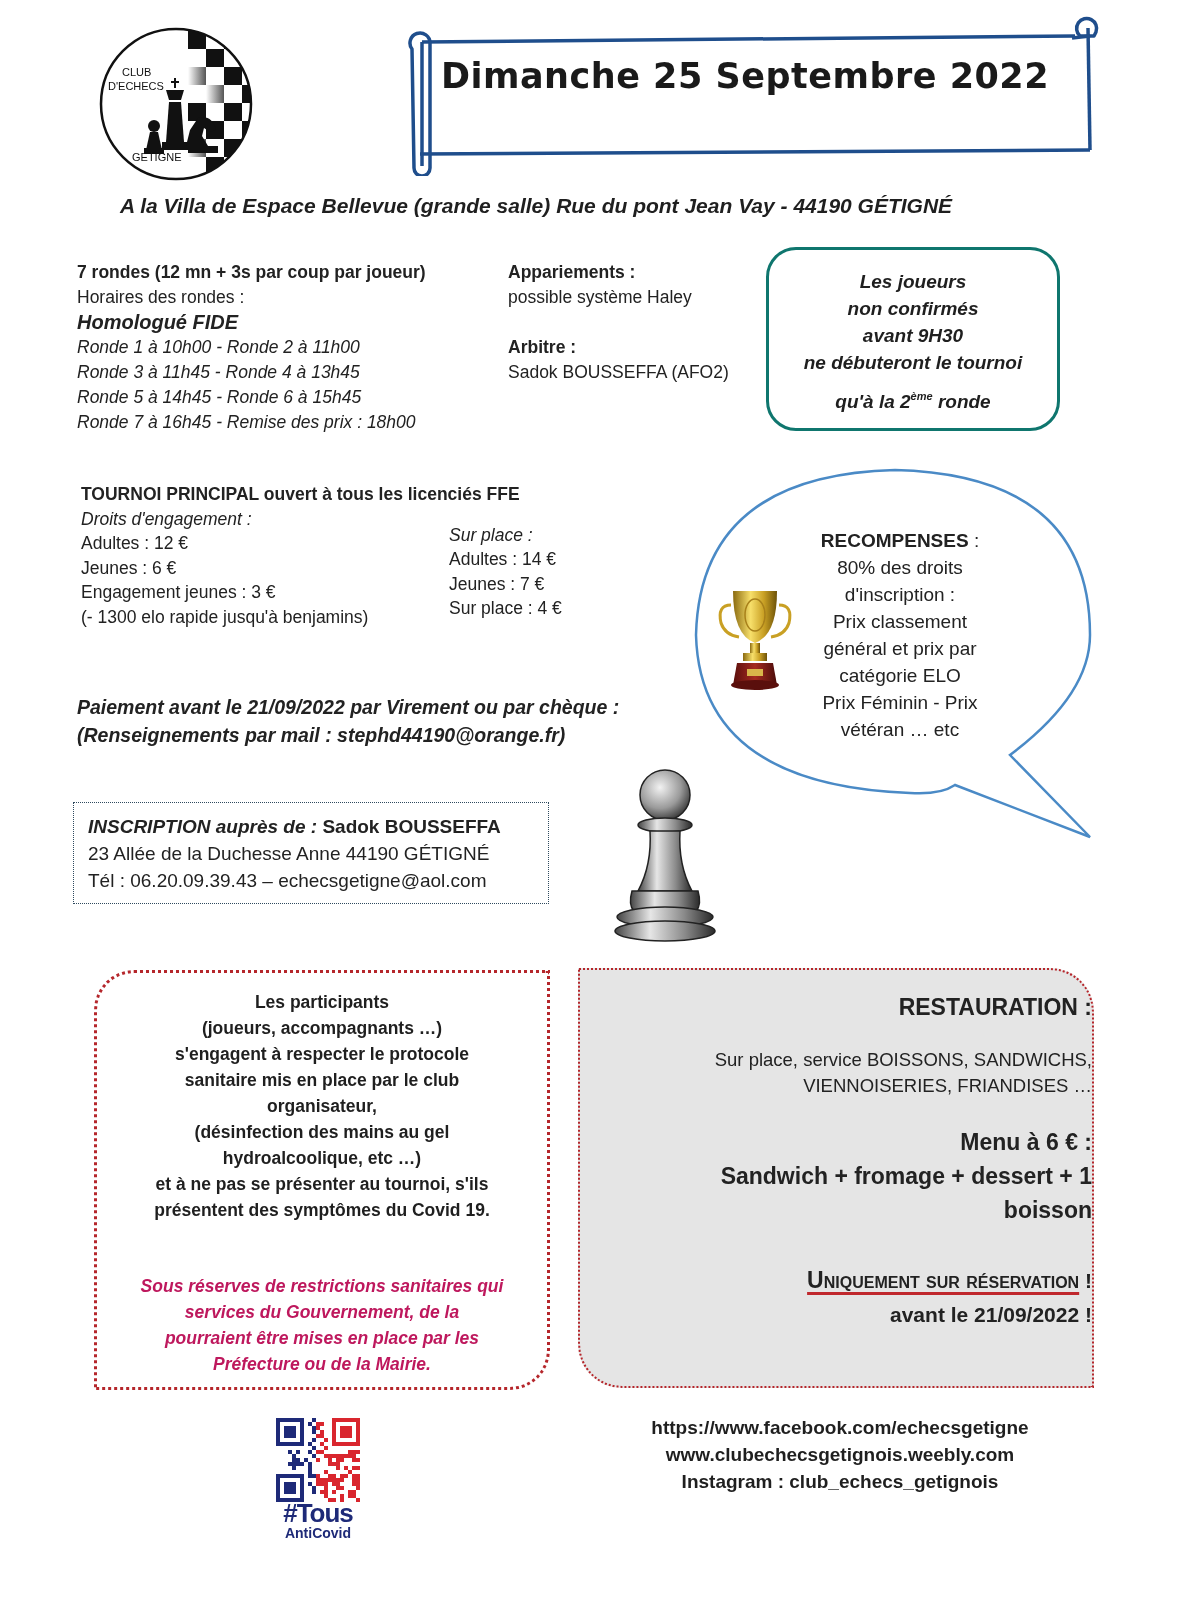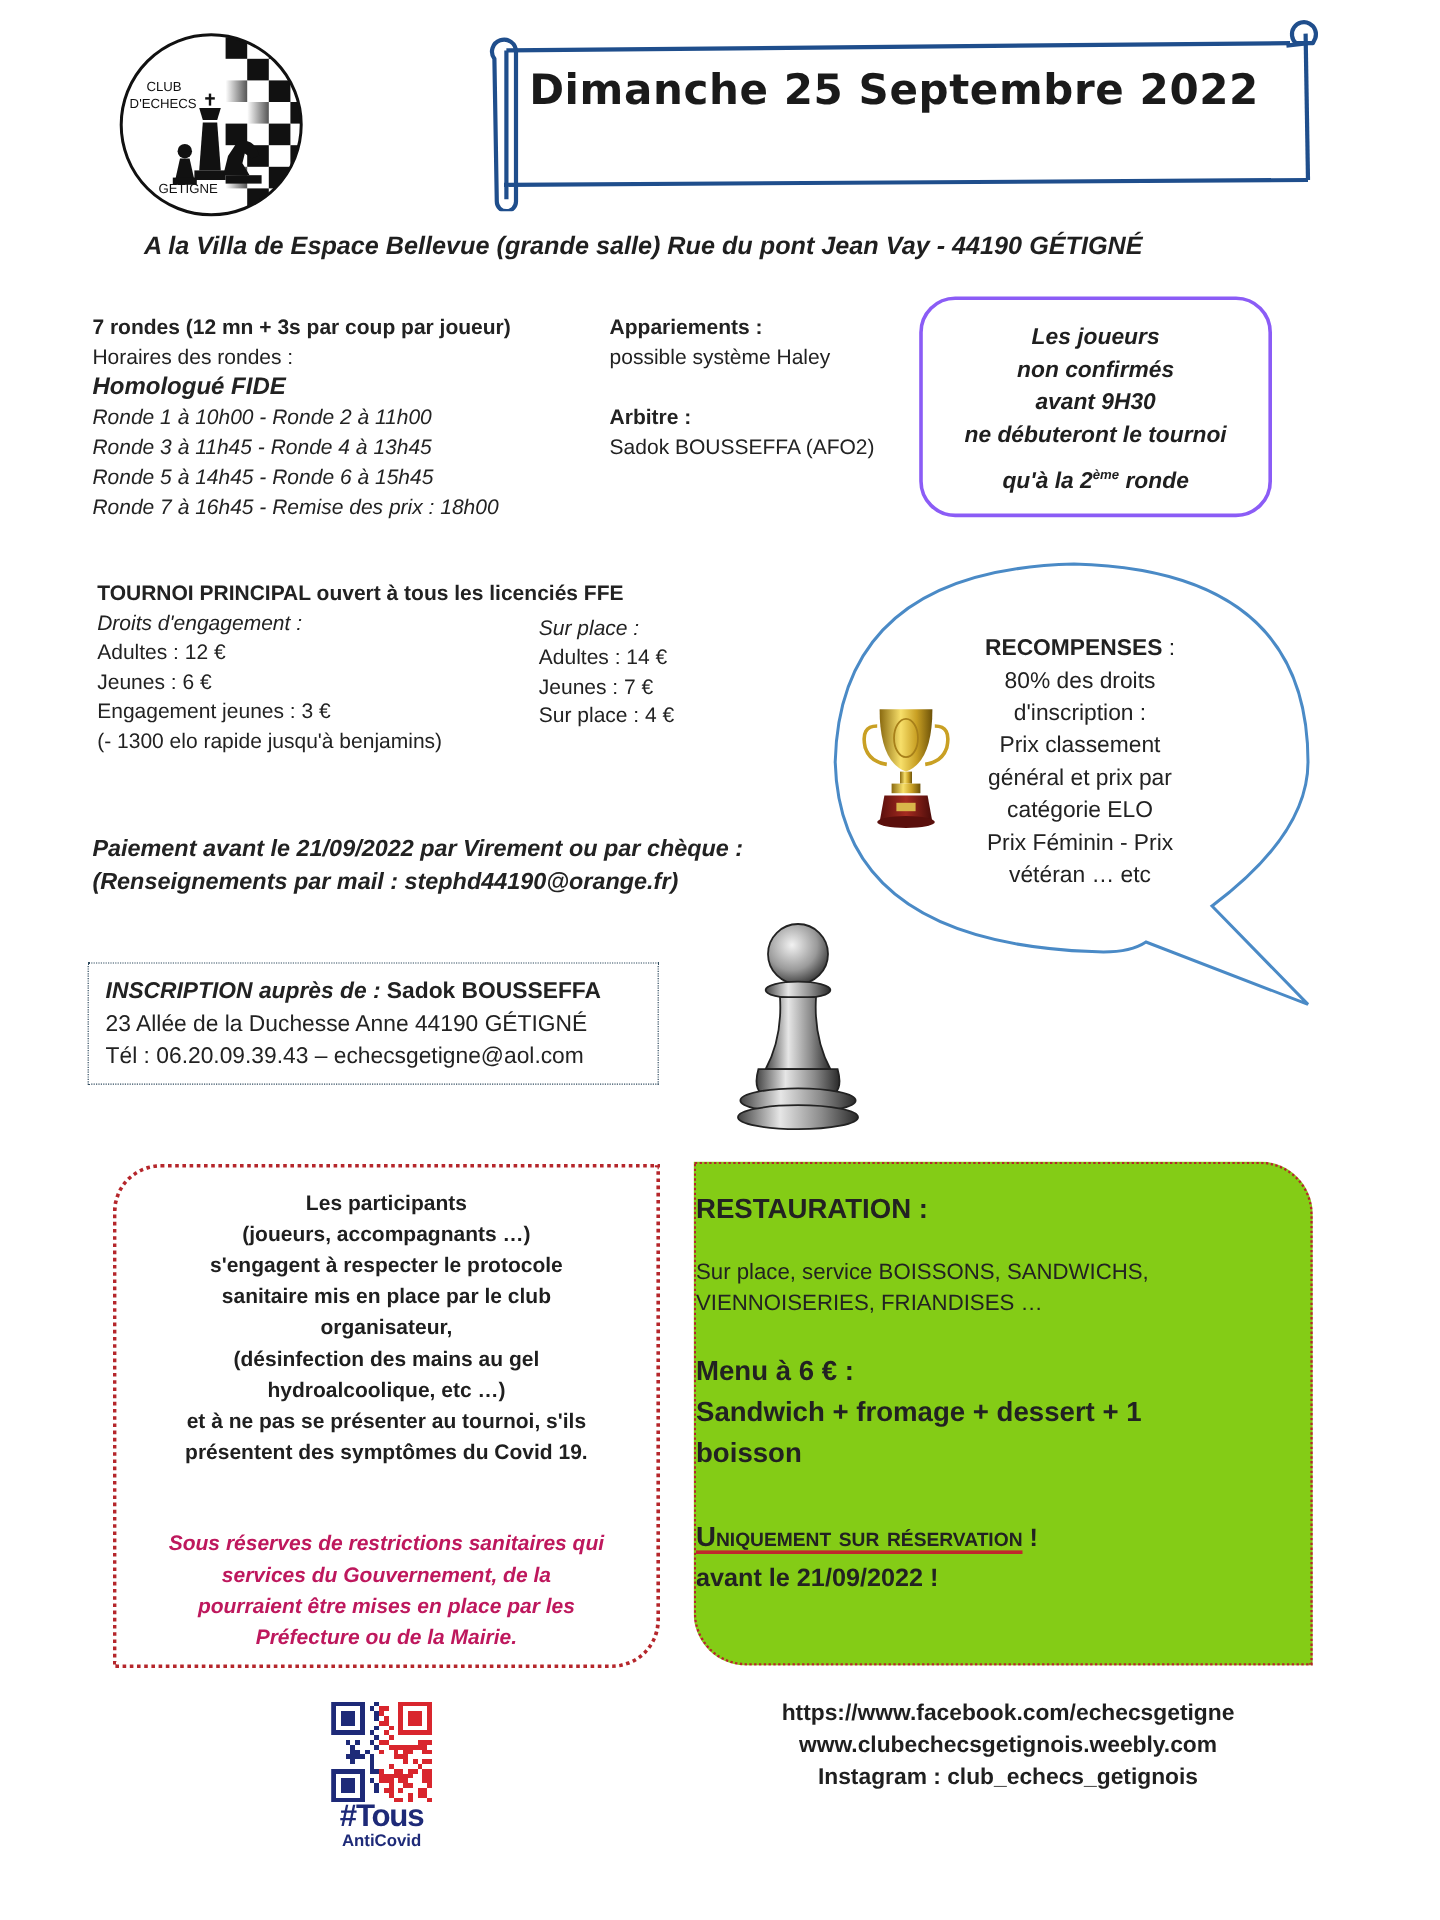--- a/index.html
+++ b/index.html
@@ -32,31 +32,31 @@
   #rounds .b { font-weight: bold; }
   #rounds .fide { font-weight: bold; font-style: italic; font-size: 20px; }
   #rounds .it { font-style: italic; }
 
   #pairing { left: 508px; top: 260px; width: 250px; font-size: 17.5px; line-height: 25px; }
   #pairing .b { font-weight: bold; }
 
   
   #late-box {
     left: 766px; top: 247px; width: 294px; height: 184px;
-    border: 3px solid #8b5cf6; border-radius: 30px; box-sizing: border-box;
+    border: 3px solid #0f766e; border-radius: 30px; box-sizing: border-box;
     text-align: center; font-style: italic; font-weight: bold; font-size: 19px; line-height: 27px;
     padding-top: 18px; color: #1f1f1f;
   }
   #late-box sup { font-size: 11px; vertical-align: 8px; line-height: 0; }
   #late-box .gap { margin-top: 12px; }
 
   
   #fees { left: 81px; top: 482px; width: 540px; font-size: 17.5px; line-height: 24.5px; }
   #fees .row { position: relative; height: 24.5px; }
-  #fees .right { position: absolute; left: 368px; top: 4px; }
+  #fees .right { position: absolute; left: 368px; top: 16px; }
   #fees .b { font-weight: bold; }
   #fees .it { font-style: italic; }
 
   #payment {
     left: 77px; top: 693px; width: 600px;
     font-style: italic; font-weight: bold; font-size: 19.5px; line-height: 28px;
   }
 
   
   #inscription {
@@ -89,22 +89,22 @@
     margin: 16px 20px 0 20px; font-weight: bold; font-size: 17.5px; line-height: 26px; color: #1f1f1f;
   }
   #covid-warning {
     margin: 50px 20px 0 20px; font-weight: bold; font-style: italic;
     font-size: 17.5px; line-height: 26px; color: #be185d;
   }
 
   
   #resto-box {
     left: 578px; top: 968px; width: 516px; height: 420px; box-sizing: border-box;
-    background: #84cc16; border: 2px dotted #b5262b; border-radius: 0 44px 0 44px;
-    text-align: left;
+    background: #e5e5e5; border: 2px dotted #b5262b; border-radius: 0 44px 0 44px;
+    text-align: right;
   }
   #resto-title { margin-top: 24px; font-weight: bold; font-size: 23px; }
   #resto-service { margin-top: 26px; font-size: 18.5px; line-height: 26px; color: #222; }
   #resto-menu { margin-top: 26px; font-weight: bold; font-size: 23px; line-height: 34px; }
   #resto-reserve { margin-top: 36px; font-weight: bold; font-size: 21px; line-height: 34px; }
   #resto-reserve .u { font-variant: small-caps; text-decoration: underline; text-decoration-color: #c0282d; text-decoration-thickness: 3px; text-underline-offset: 4px; font-size: 23px; }
 
   
   #qr { left: 276px; top: 1418px; width: 84px; height: 84px; }
   #tous { left: 270px; top: 1500px; width: 96px; text-align: center; color: #1e2a78; font-weight: bold; }

